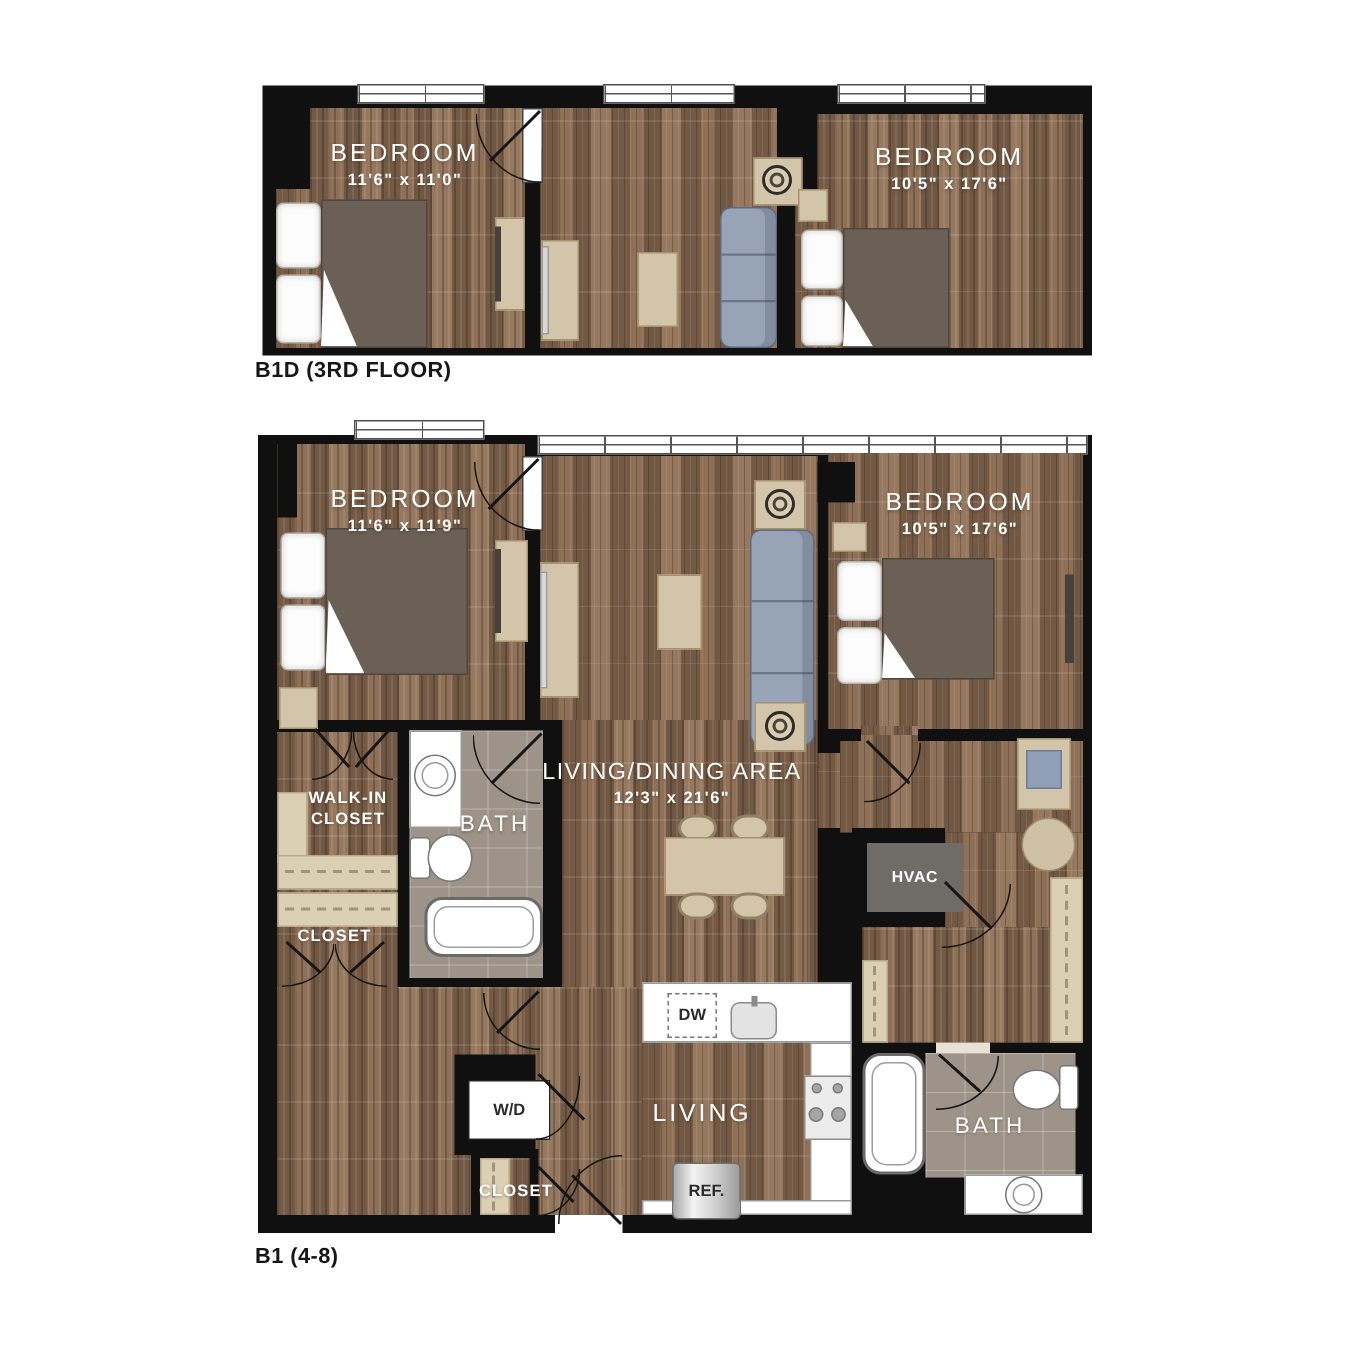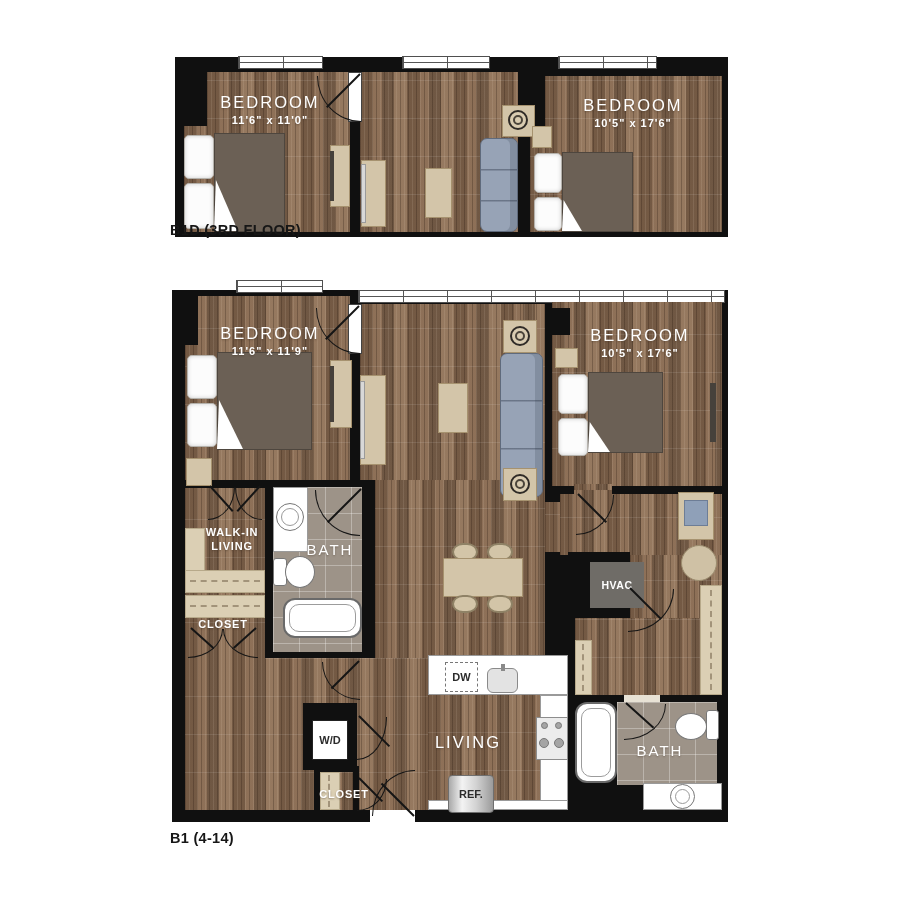--- a/index.html
+++ b/index.html
@@ -111,21 +111,21 @@
   <div class="leaf" style="left:189px;top:22px;height:47px;transform-origin:top center;transform:rotate(45deg)"></div>
 
   <div class="lbl" style="left:25px;top:41px;width:150px">
     <div class="rn">BEDROOM</div>
     <div class="rd">11'6" x 11'0"</div>
   </div>
   <div class="lbl" style="left:388px;top:44px;width:150px">
     <div class="rn">BEDROOM</div>
     <div class="rd">10'5" x 17'6"</div>
   </div>
-  <div class="plabel" style="left:0;top:170px">B1D (3RD FLOOR)</div>
+  <div class="plabel" style="left:0;top:187px">B1D (3RD FLOOR)</div>
 </div>
 
 <div class="plan" style="left:170px;top:278px;width:560px;height:575px">
   <div class="body" style="left:2px;top:12px;width:556px;height:532px"></div>
   <div class="win" style="left:66px;top:2px;width:87px;height:13px"></div>
   <div class="win" style="left:188px;top:12px;width:367px;height:13px"></div>
 
   <div class="wood" style="left:15px;top:18px;width:165px;height:184px"></div>
   <div class="body" style="left:15px;top:18px;width:13px;height:49px"></div>
   <div class="wood" style="left:190px;top:26px;width:185px;height:176px"></div>
@@ -155,29 +155,29 @@
   <div class="shelf" style="left:15px;top:292px;width:80px;height:23px"></div>
   <div class="rod-h" style="left:20px;top:302px;width:70px"></div>
   <div class="shelf" style="left:15px;top:317px;width:80px;height:23px"></div>
   <div class="rod-h" style="left:20px;top:327px;width:70px"></div>
   <div class="shelf" style="left:530px;top:307px;width:22px;height:110px"></div>
   <div class="rod-v" style="left:540px;top:312px;height:100px"></div>
   <div class="shelf" style="left:405px;top:362px;width:17px;height:55px"></div>
   <div class="rod-v" style="left:412px;top:366px;height:47px"></div>
 
   <div class="body" style="left:133px;top:425px;width:54px;height:67px"></div>
-  <div class="wdbox" style="left:142px;top:442px;width:36px;height:40px">W/D</div>
+  <div class="wdbox" style="left:142px;top:442px;width:55px;height:40px">W/D</div>
 
   <div class="body" style="left:144px;top:488px;width:45px;height:44px"></div>
   <div class="wood" style="left:150px;top:494px;width:33px;height:38px"></div>
   <div class="shelf" style="left:150px;top:494px;width:20px;height:38px"></div>
   <div class="rod-v" style="left:158px;top:497px;height:32px"></div>
 
   <div class="hvac-o" style="left:398px;top:274px;width:62px;height:66px"></div>
-  <div class="hvac-i" style="left:420px;top:284px;width:54px;height:46px">HVAC</div>
+  <div class="hvac-i" style="left:408px;top:284px;width:64px;height:46px">HVAC</div>
 
   <div class="pil" style="left:17px;top:77px;width:30px;height:44px"></div>
   <div class="pil" style="left:17px;top:125px;width:30px;height:44px"></div>
   <div class="mat" style="left:47px;top:74px;width:95px;height:98px"></div>
   <div class="sheet" style="left:47px;top:122px;width:26px;height:49px"></div>
   <div class="t" style="left:16px;top:180px;width:26px;height:28px"></div>
   <div class="t" style="left:160px;top:82px;width:22px;height:68px"></div>
   <div class="dstrip" style="left:160px;top:88px;width:4px;height:56px"></div>
 
   <div class="t" style="left:190px;top:97px;width:26px;height:90px"></div>
@@ -268,21 +268,25 @@
   <div class="leaf" style="left:243px;top:492px;height:46px;transform-origin:bottom center;transform:rotate(-45deg)"></div>
 
   <div class="lbl" style="left:25px;top:46px;width:150px">
     <div class="rn">BEDROOM</div>
     <div class="rd">11'6" x 11'9"</div>
   </div>
   <div class="lbl" style="left:395px;top:48px;width:150px">
     <div class="rn">BEDROOM</div>
     <div class="rd">10'5" x 17'6"</div>
   </div>
-  <div class="sl" style="left:22px;top:247px;width:80px">WALK-IN LIVING</div>
+  <div class="lbl" style="left:188px;top:228px;width:180px">
+    <div class="rn" style="font-size:15.5px;letter-spacing:1px">LIVING/DINING AREA</div>
+    <div class="rd">12'3" x 21'6"</div>
+  </div>
+  <div class="sl" style="left:22px;top:247px;width:80px">WALK-IN CLOSET</div>
   <div class="lbl rn" style="left:120px;top:264px;width:80px;font-size:15px">BATH</div>
   <div class="sl" style="left:13px;top:339px;width:80px">CLOSET</div>
   <div class="sl" style="left:139px;top:509px;width:70px">CLOSET</div>
   <div class="lbl rn" style="left:243px;top:455px;width:110px">LIVING</div>
   <div class="lbl rn" style="left:440px;top:465px;width:100px;font-size:15px">BATH</div>
 
-  <div class="plabel" style="left:0;top:552px">B1 (4-14)</div>
+  <div class="plabel" style="left:0;top:552px">B1 (4-8)</div>
 </div>
 
 </body></html>

